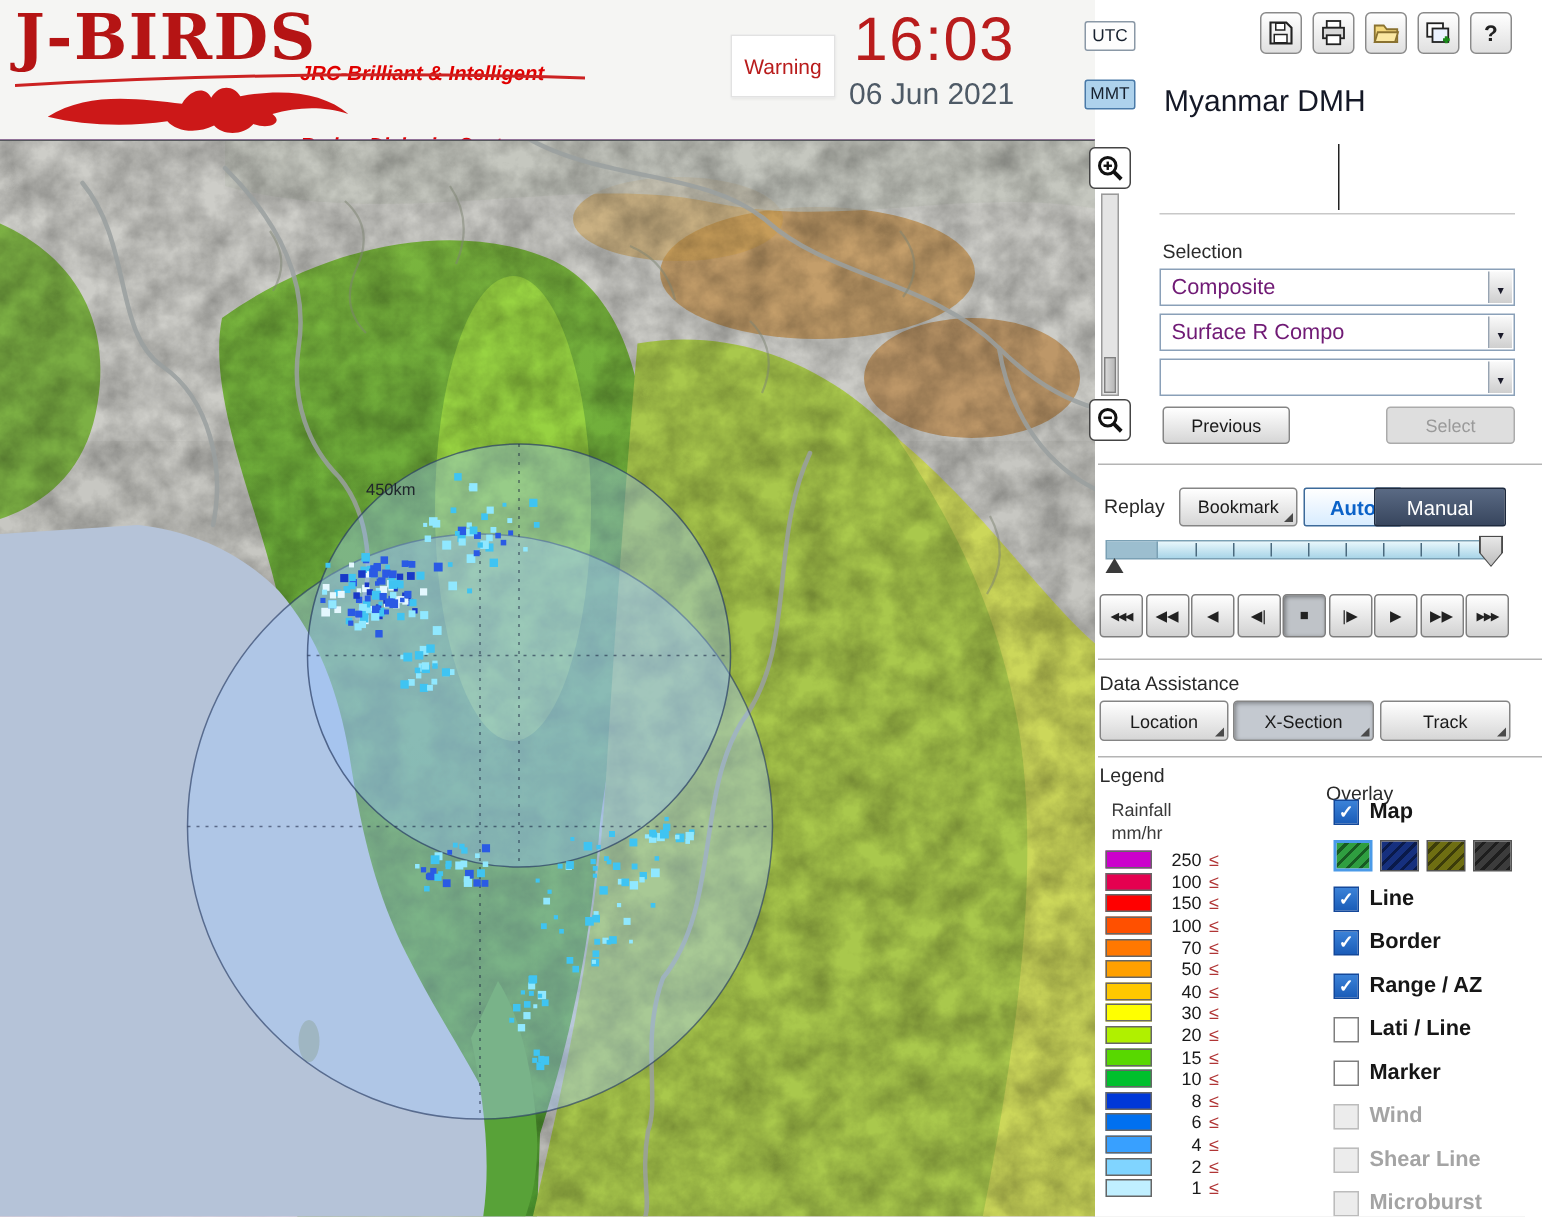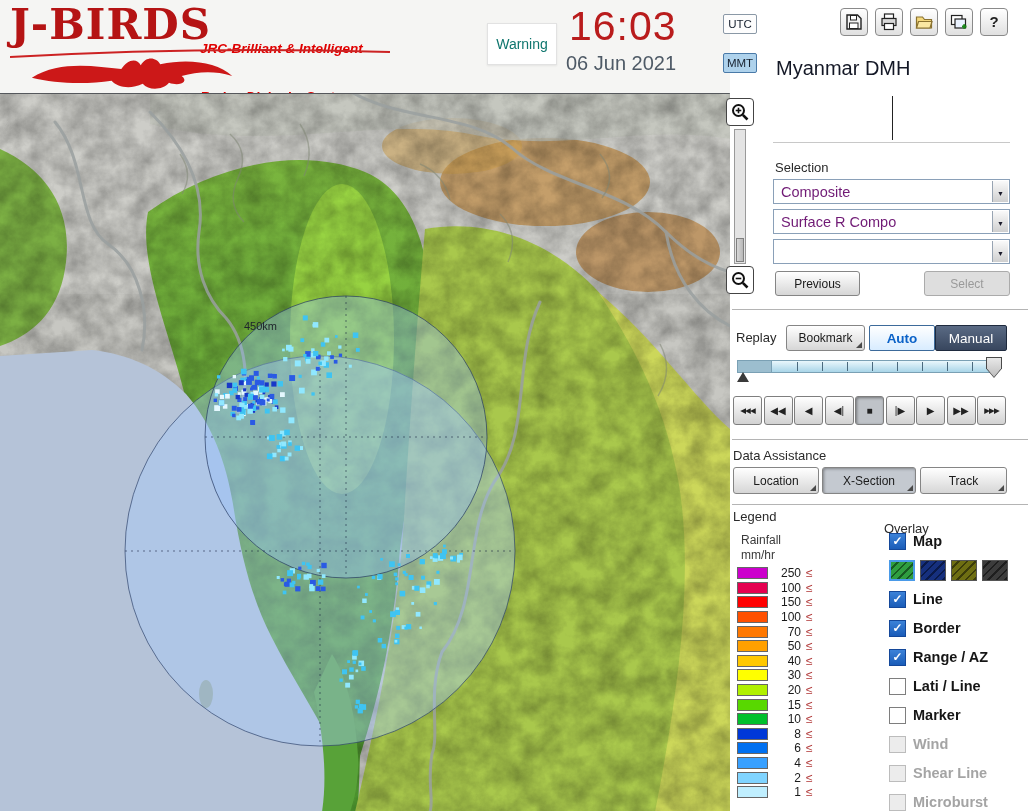--- a/index.html
+++ b/index.html
@@ -9,21 +9,21 @@
     font-family:"Liberation Sans", sans-serif; background:#fff;
   }
 
   
   #header-left { position:absolute; left:0; top:0; width:730px; height:93px; background:#f5f5f3; }
   #logo-title { position:absolute; left:10px; top:0px; font-family:"DejaVu Serif", serif; font-weight:bold; font-size:42px; color:#b51414; letter-spacing:1px; }
   #logo-tagline { position:absolute; left:200px; top:9px; color:#e00000; font-weight:bold; font-style:italic; font-size:13.5px; line-height:16px; white-space:pre; }
   #logo-underline { position:absolute; left:10px; top:48px; }
   #logo-eagle { position:absolute; left:26px; top:52px; }
 
-  #warning-box { position:absolute; left:487px; top:23px; width:70px; height:42px; background:#fff; border:1px solid #e2e2e2; box-shadow:0 1px 2px rgba(0,0,0,.07); display:flex; align-items:center; justify-content:center; color:#0f766e; font-size:14px; }
+  #warning-box { position:absolute; left:487px; top:23px; width:70px; height:42px; background:#fff; border:1px solid #e2e2e2; box-shadow:0 1px 2px rgba(0,0,0,.07); display:flex; align-items:center; justify-content:center; color:#b91c1c; font-size:14px; }
   #clock-time { position:absolute; left:569px; top:3px; font-size:41px; color:#b91c1c; letter-spacing:1px; }
   #clock-date { position:absolute; left:566px; top:52px; font-size:20px; color:#4e5a66; }
 
   .tzbtn { position:absolute; left:723px; width:34px; height:20px; font-size:11.5px; color:#16202e; border:1px solid #8a98a6; border-radius:2px; background:#fdfdfd; display:flex; align-items:center; justify-content:center; cursor:default; }
   #tz-utc { top:14px; }
   #tz-mmt { top:53px; background:#aed2ec; border-color:#4a7aa8; }
 
   #toolbar { position:absolute; left:840px; top:8px; display:flex; gap:7px; }
   .toolbtn { width:28px; height:28px; background:linear-gradient(#ffffff,#e0e0e0); border:1px solid #8a8a8a; border-radius:4px; display:flex; align-items:center; justify-content:center; padding:0; }
   #org-name { position:absolute; left:776px; top:57px; font-size:20px; color:#141826; }
@@ -54,21 +54,21 @@
   .btn.fold::after { content:""; position:absolute; right:2px; bottom:2px; border-left:6px solid transparent; border-bottom:6px solid #4a4a4a; }
   .btn.pressed { background:#c4c9d0; box-shadow:inset 1px 1px 3px rgba(0,0,0,.35); }
   .btn:disabled { background:#dedede; color:#9a9a9a; border-color:#ababab; }
 
   #btn-previous { position:absolute; left:775px; top:271px; width:85px; height:25px; }
   #btn-select   { position:absolute; left:924px; top:271px; width:86px; height:25px; }
 
   #replay-label { left:736px; top:330px; }
   #btn-bookmark { position:absolute; left:786px; top:325px; width:79px; height:26px; }
   #btn-auto   { position:absolute; left:869px; top:325px; width:66px; height:26px; background:linear-gradient(#ffffff,#d8ecff); color:#0b62c8; font-weight:bold; border:1px solid #3c6a9a; border-radius:2px; font-size:13.5px; font-family:inherit; }
-  #btn-manual { position:absolute; left:935px; top:325px; width:72px; height:26px; background:linear-gradient(#5a6a84,#38465e); color:#fff; border:1px solid #1e2a3e; border-radius:2px; font-size:13.5px; font-family:inherit; }
+  #btn-manual { position:absolute; left:916px; top:325px; width:88px; height:26px; background:linear-gradient(#5a6a84,#38465e); color:#fff; border:1px solid #1e2a3e; border-radius:2px; font-size:13.5px; font-family:inherit; }
 
   #replay-slider { position:absolute; left:737px; top:357px; width:268px; height:24px; }
   #slider-track { position:absolute; left:0; top:3px; width:254px; height:13px; background:linear-gradient(#e9f7fc,#a9d5e8); border:1px solid #7aa0b4; }
   #slider-track .dark { position:absolute; left:0; top:0; width:34px; height:100%; background:#9cbecf; border-right:1px solid #7aa0b4; }
   #slider-track .tick { position:absolute; top:1px; width:1px; height:9px; background:#4a6a7e; }
   #slider-startmark { position:absolute; left:0px; top:15px; width:0; height:0; border-left:6px solid transparent; border-right:6px solid transparent; border-bottom:10px solid #3a3a3a; }
   #slider-thumb { position:absolute; left:249px; top:0px; width:16px; height:21px; background:#4a4a4a; clip-path:polygon(0 0,100% 0,100% 55%,50% 100%,0 55%); }
   #slider-thumb .inner { position:absolute; left:1px; top:1px; width:14px; height:19px; background:linear-gradient(#e8e8e8,#bdbdbd); clip-path:polygon(0 0,100% 0,100% 55%,50% 100%,0 55%); }
 
   #playback { position:absolute; left:733px; top:396px; width:290px; display:flex; gap:1.5px; }

